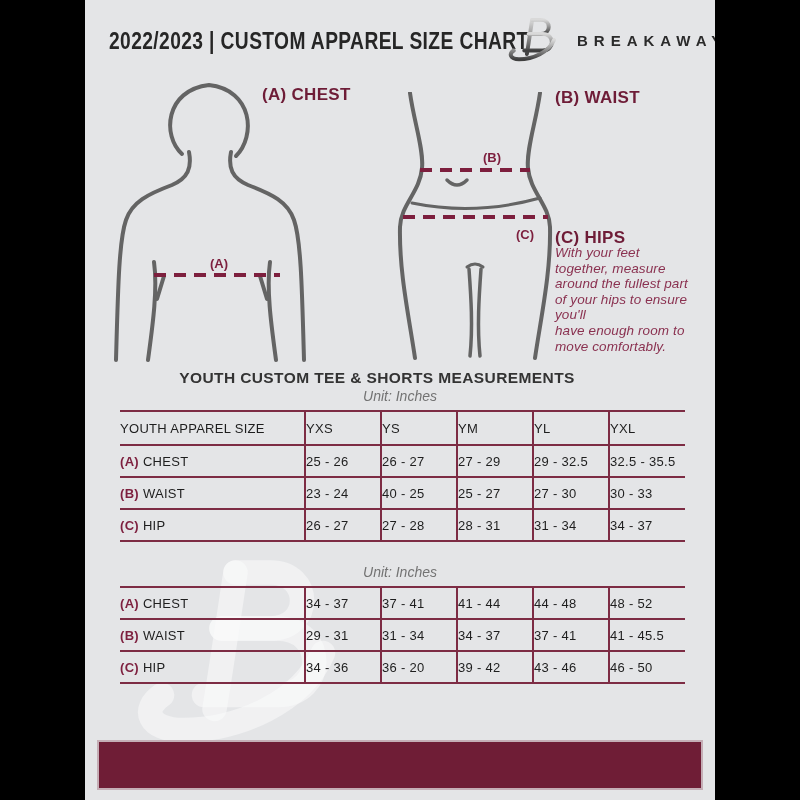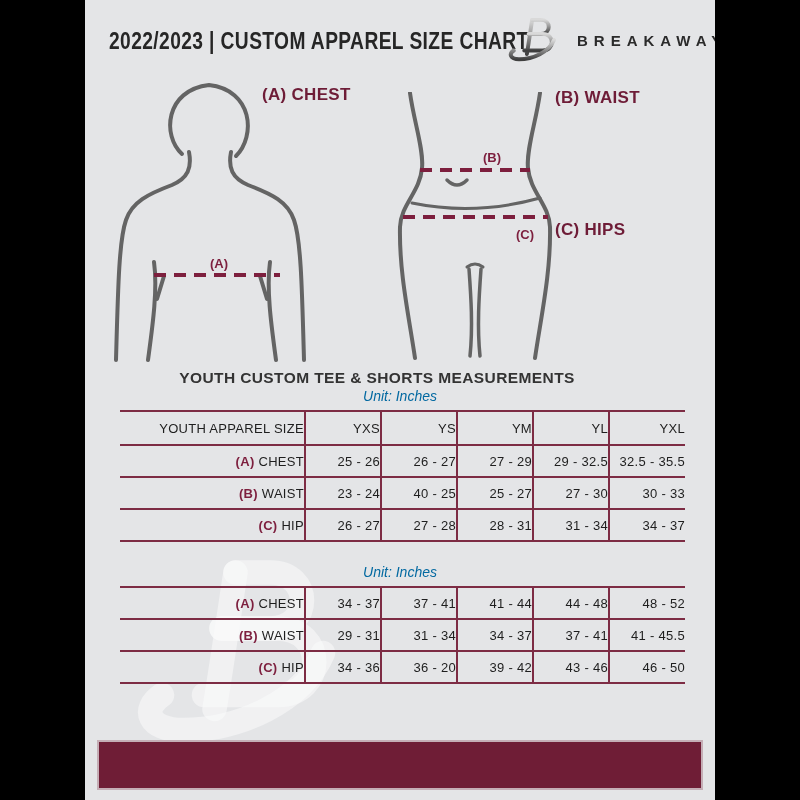--- a/index.html
+++ b/index.html
@@ -34,31 +34,31 @@
     position:absolute;font-size:13.5px;font-style:italic;color:#8a3150;
     line-height:15.6px;white-space:pre-line;letter-spacing:0.1px;
   }
   
   .sec-title{
     position:absolute;left:0;width:584px;text-align:center;
     font-size:15.5px;font-weight:bold;color:#333;letter-spacing:0.4px;
   }
   .sec-unit{
     position:absolute;left:0;width:630px;text-align:center;
-    font-size:14px;font-style:italic;color:#0369a1;
+    font-size:14px;font-style:italic;color:#737373;
   }
   
   table.size{
     position:absolute;left:35px;width:565px;
     border-collapse:collapse;table-layout:fixed;background:transparent;
   }
   table.size td,table.size th{
     height:30px;padding:0;font-weight:normal;
     border-top:2px solid #7d2c44;border-bottom:2px solid #7d2c44;
-    color:#1e1e1e;font-size:13px;text-align:right;letter-spacing:0.3px;
+    color:#1e1e1e;font-size:13px;text-align:left;letter-spacing:0.3px;
   }
   table.size td:not(:first-child),table.size th:not(:first-child){
     border-left:2px solid #7d2c44;
   }
   table.size th{height:32px;}
   th.first,td.first{text-align:left;padding-left:12px;}
   th.first{font-size:13px;letter-spacing:1px;color:#3a3a3a;}
   th.size-col{font-weight:bold;font-size:14px;color:#1c1c1c;border-radius:9px;}
   td.first{font-size:14px;color:#2a2a2a;padding-left:17px;letter-spacing:0.4px;}
   td.first .pfx{font-weight:bold;color:#7d1f3e;}
@@ -122,21 +122,28 @@
     <line x1="25" y1="78" x2="135" y2="78" stroke="#7d1f3e" stroke-width="4" stroke-dasharray="12 8"></line>
     <line x1="8" y1="125" x2="153" y2="125" stroke="#7d1f3e" stroke-width="4" stroke-dasharray="12 8"></line>
     <text class="diag-label" x="97" y="70" text-anchor="middle">(B)</text>
     <text class="diag-label" x="130" y="147" text-anchor="middle">(C)</text>
   </svg>
 
   <div class="inst-h" style="left:177px;top:85px;">(A) CHEST</div>
 
   <div class="inst-h" style="left:470px;top:88px;">(B) WAIST</div>
 
-  <div class="inst-h" style="left:470px;top:220px;">(C) HIPS</div>
+  <div class="inst-h" style="left:470px;top:228px;">(C) HIPS</div>
+  <div class="inst-p" style="left:470px;top:245px;">With your feet
+together, measure
+around the fullest part
+of your hips to ensure
+you'll
+have enough room to
+move comfortably.</div>
 
   <svg class="watermark" width="280" height="210" viewBox="0 0 64 60">
     <g fill="none" stroke="rgba(255,255,255,0.55)" stroke-width="7" stroke-linecap="round" stroke-linejoin="round">
       <path d="M 31 7 C 29 20 27 34 25 46"></path>
       <path d="M 31 7 L 41 7 C 53 7 53 23 41 23 L 27 23"></path>
       <path d="M 27 23 L 43 23 C 57 23 57 42 43 42 L 22 42"></path>
       <path d="M 56 30 C 50 44 32 52 16 52 C 6 52 4 46 10 42"></path>
     </g>
   </svg>
 

